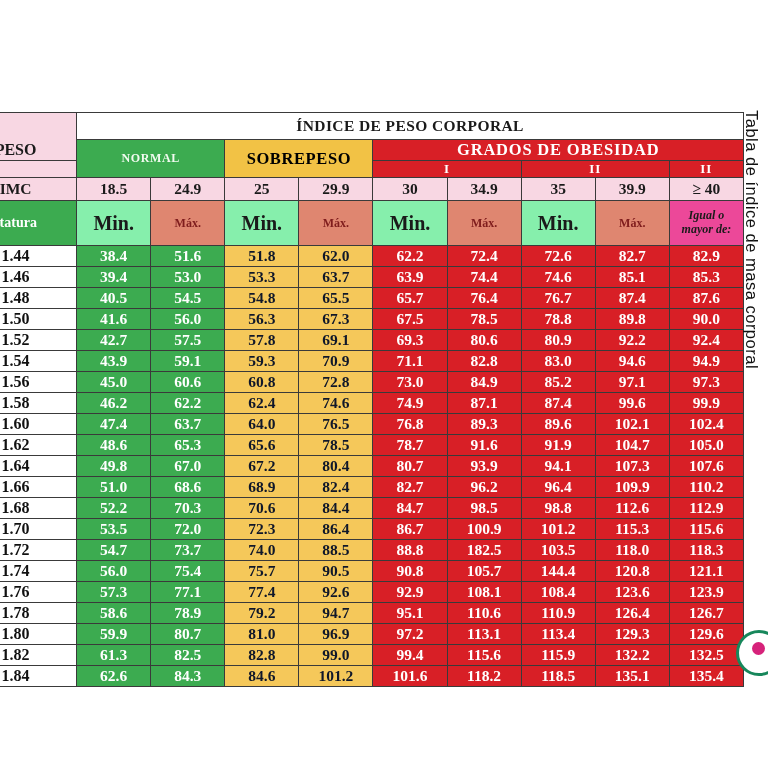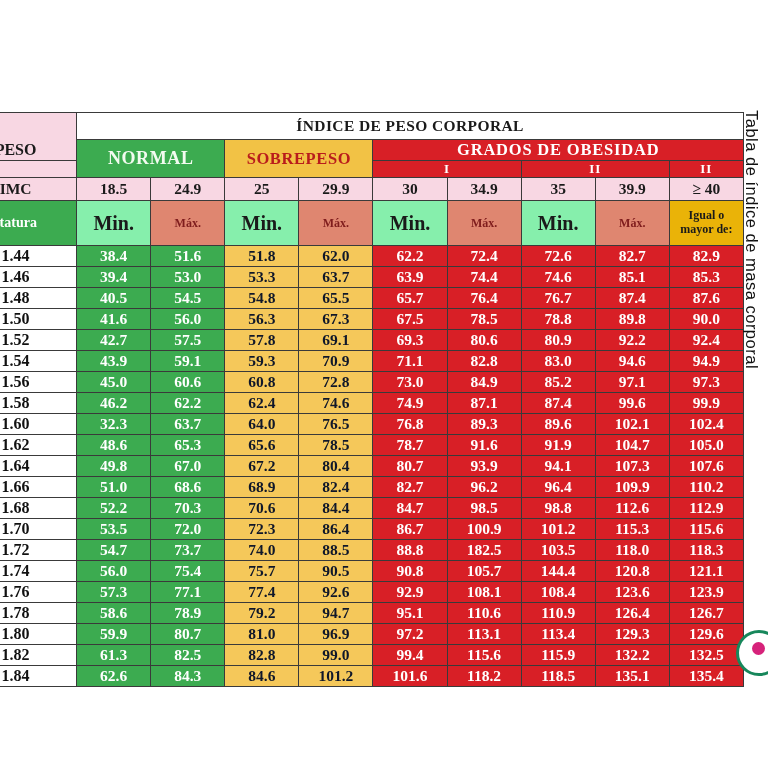--- a/index.html
+++ b/index.html
@@ -53,27 +53,27 @@
     letter-spacing: .4px;
   }
   .h-corner-pink {
     background: #f8d7e3;
     color: #1a1a1a;
     font-size: 16px;
   }
   .h-normal {
     background: #3cab50;
     color: #f2fbf0;
-    font-size: 18px;
+    font-size: 12px;
     letter-spacing: .6px;
     height: 34px;
   }
   .h-sobrepeso {
     background: #f2c245;
-    color: #b91c1c;
+    color: #000000;
     font-size: 16.5px;
     letter-spacing: .6px;
     height: 34px;
   }
   .h-obesidad {
     background: #d81f26;
     color: #ffffff;
     font-size: 16.5px;
     letter-spacing: .8px;
     height: 18px;
@@ -101,26 +101,27 @@
     background: #86efac;
     color: #1a1a1a;
     font-size: 20px;
   }
   .h-max {
     background: #df8670;
     color: #7f1d1d;
     font-size: 12px;
   }
   .h-ge {
-    background: #eab308;
+    background: #ec4899;
     color: #1a1a1a;
     font-size: 12px;
     line-height: 1.15;
     white-space: normal;
     padding: 2px 1px;
+    font-style: italic;
   }
 
   
   .r-height {
     background: #ffffff;
     color: #111111;
     font-size: 16px;
     height: 20px;
   }
   .c-green {
@@ -333,21 +334,21 @@
           <td class="c-amber">62.4</td>
           <td class="c-amber">74.6</td>
           <td class="c-red">74.9</td>
           <td class="c-red">87.1</td>
           <td class="c-red">87.4</td>
           <td class="c-red">99.6</td>
           <td class="c-red">99.9</td>
         </tr>
         <tr>
           <td class="r-height">1.60</td>
-          <td class="c-green">32.3</td>
+          <td class="c-green">47.4</td>
           <td class="c-green">63.7</td>
           <td class="c-amber">64.0</td>
           <td class="c-amber">76.5</td>
           <td class="c-red">76.8</td>
           <td class="c-red">89.3</td>
           <td class="c-red">89.6</td>
           <td class="c-red">102.1</td>
           <td class="c-red">102.4</td>
         </tr>
         <tr>

